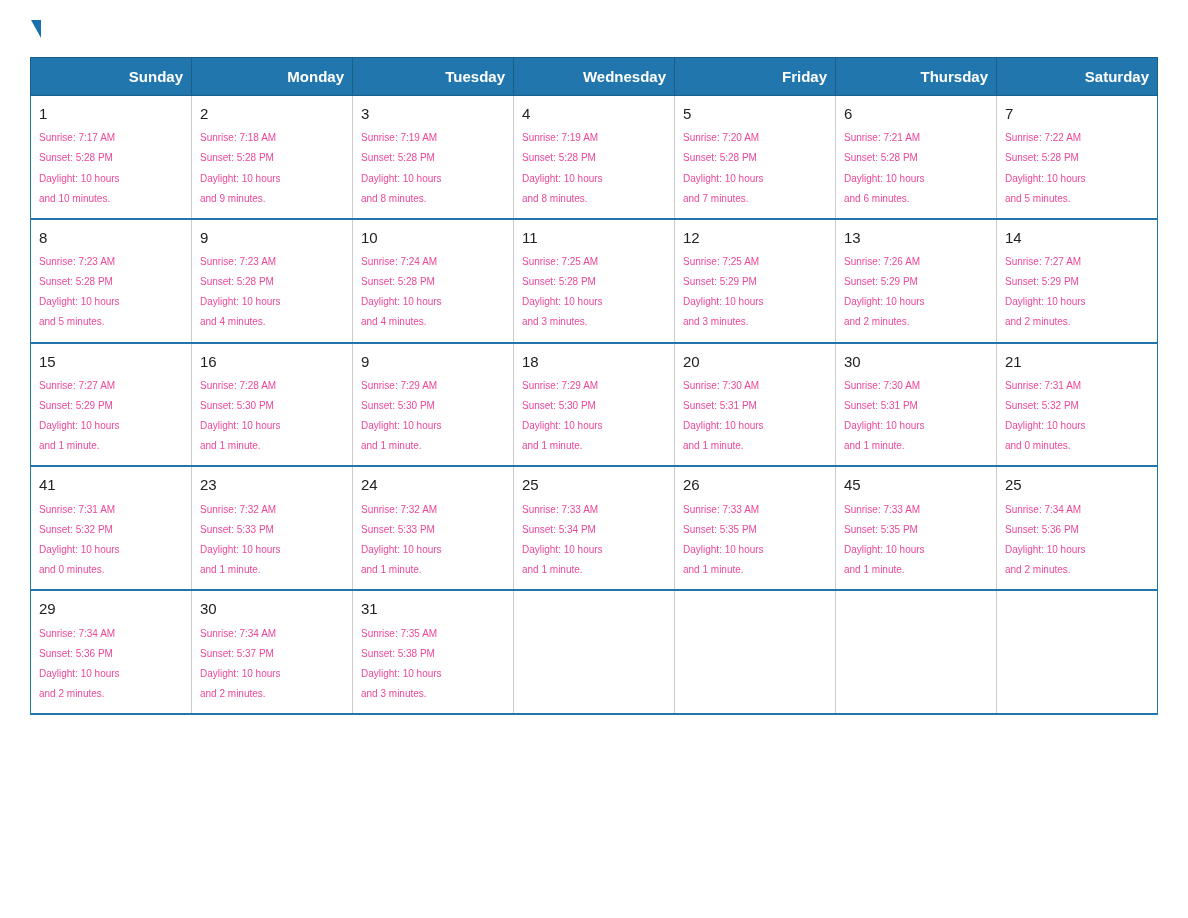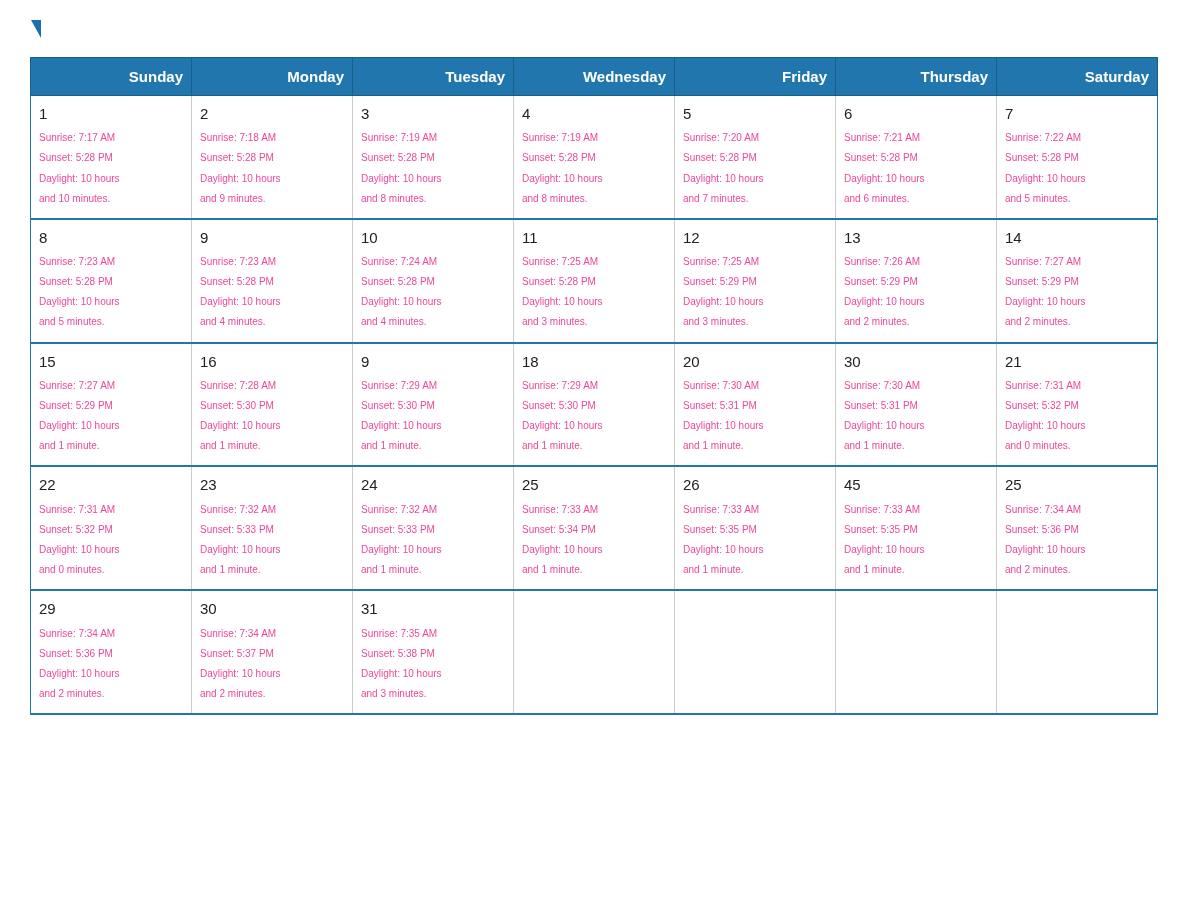--- a/index.html
+++ b/index.html
@@ -151,21 +151,21 @@
       <tr>
         <td><span class="day-num">15</span><span class="day-info">Sunrise: 7:27 AM<br>Sunset: 5:29 PM<br>Daylight: 10 hours<br>and 1 minute.</span></td>
         <td><span class="day-num">16</span><span class="day-info">Sunrise: 7:28 AM<br>Sunset: 5:30 PM<br>Daylight: 10 hours<br>and 1 minute.</span></td>
         <td><span class="day-num">9</span><span class="day-info">Sunrise: 7:29 AM<br>Sunset: 5:30 PM<br>Daylight: 10 hours<br>and 1 minute.</span></td>
         <td><span class="day-num">18</span><span class="day-info">Sunrise: 7:29 AM<br>Sunset: 5:30 PM<br>Daylight: 10 hours<br>and 1 minute.</span></td>
         <td><span class="day-num">20</span><span class="day-info">Sunrise: 7:30 AM<br>Sunset: 5:31 PM<br>Daylight: 10 hours<br>and 1 minute.</span></td>
         <td><span class="day-num">30</span><span class="day-info">Sunrise: 7:30 AM<br>Sunset: 5:31 PM<br>Daylight: 10 hours<br>and 1 minute.</span></td>
         <td><span class="day-num">21</span><span class="day-info">Sunrise: 7:31 AM<br>Sunset: 5:32 PM<br>Daylight: 10 hours<br>and 0 minutes.</span></td>
       </tr>
       <tr>
-        <td><span class="day-num">22</span><span class="day-info">Sunrise: 7:31 AM<br>Sunset: 5:32 PM<br>Daylight: 10 hours<br>and 0 minutes.</span></td>
+        <td><span class="day-num">41</span><span class="day-info">Sunrise: 7:31 AM<br>Sunset: 5:32 PM<br>Daylight: 10 hours<br>and 0 minutes.</span></td>
         <td><span class="day-num">23</span><span class="day-info">Sunrise: 7:32 AM<br>Sunset: 5:33 PM<br>Daylight: 10 hours<br>and 1 minute.</span></td>
         <td><span class="day-num">24</span><span class="day-info">Sunrise: 7:32 AM<br>Sunset: 5:33 PM<br>Daylight: 10 hours<br>and 1 minute.</span></td>
         <td><span class="day-num">25</span><span class="day-info">Sunrise: 7:33 AM<br>Sunset: 5:34 PM<br>Daylight: 10 hours<br>and 1 minute.</span></td>
         <td><span class="day-num">26</span><span class="day-info">Sunrise: 7:33 AM<br>Sunset: 5:35 PM<br>Daylight: 10 hours<br>and 1 minute.</span></td>
         <td><span class="day-num">45</span><span class="day-info">Sunrise: 7:33 AM<br>Sunset: 5:35 PM<br>Daylight: 10 hours<br>and 1 minute.</span></td>
         <td><span class="day-num">25</span><span class="day-info">Sunrise: 7:34 AM<br>Sunset: 5:36 PM<br>Daylight: 10 hours<br>and 2 minutes.</span></td>
       </tr>
       <tr>
         <td><span class="day-num">29</span><span class="day-info">Sunrise: 7:34 AM<br>Sunset: 5:36 PM<br>Daylight: 10 hours<br>and 2 minutes.</span></td>
         <td><span class="day-num">30</span><span class="day-info">Sunrise: 7:34 AM<br>Sunset: 5:37 PM<br>Daylight: 10 hours<br>and 2 minutes.</span></td>

